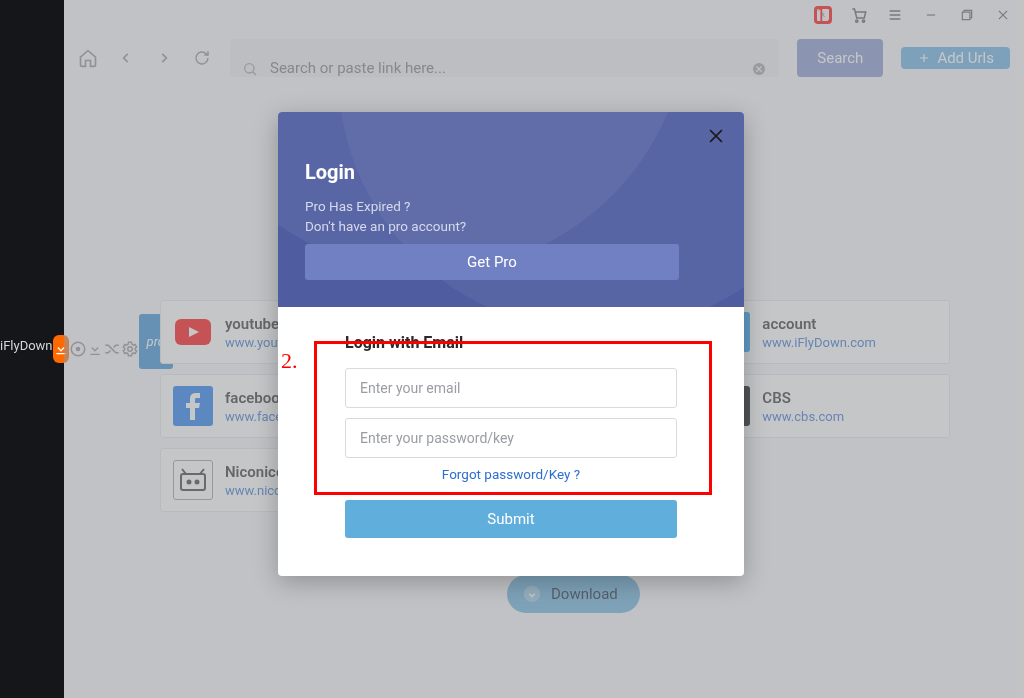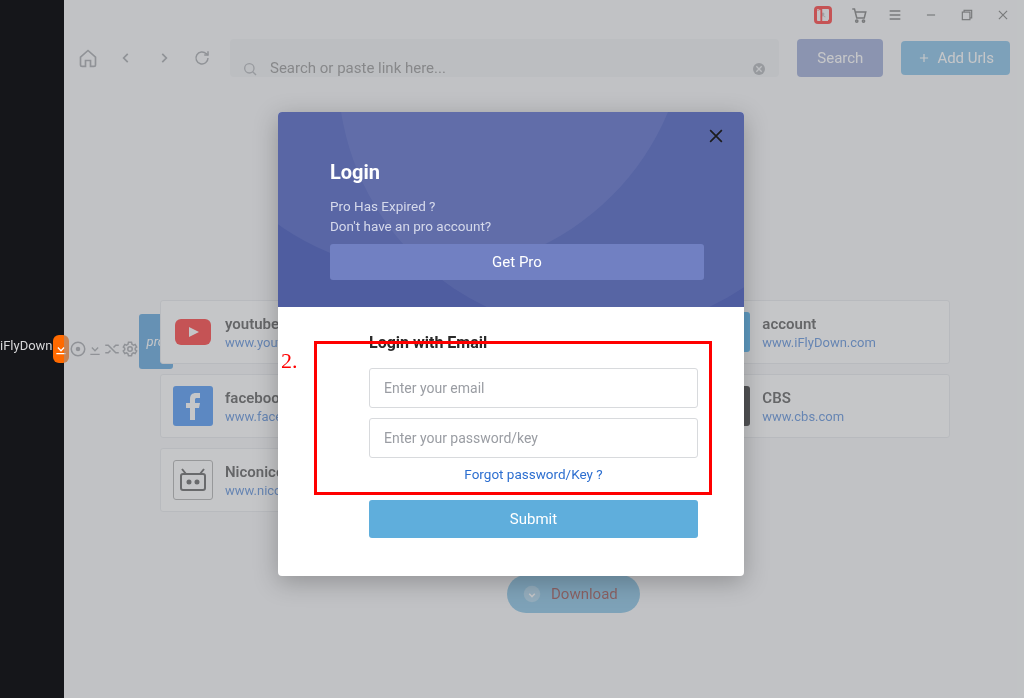--- a/index.html
+++ b/index.html
@@ -19,44 +19,44 @@
   .tb-icon { width: 18px; height: 18px; display: flex; align-items: center; justify-content: center; cursor: pointer; color: #646464;}
   .highlight-box { border: 3px solid #ff0000; border-radius: 4px; padding: 1px 3px; }
   .annot { color: #ff0000; font-size: 22px; font-weight: 500; font-family: Georgia, serif; position: absolute; }
 
   
   .navrow { position: absolute; left: 64px; right: 0; top: 34px; height: 48px; display: flex; align-items: center; padding: 0 14px; gap: 18px; }
   .nav-btn { width: 20px; height: 20px; color: #8a8d93; display:flex; align-items:center; justify-content:center; cursor:pointer;}
   .search { flex: 1; background: #ebedef; border-radius: 4px; height: 38px; display: flex; align-items: flex-end; padding: 0 12px; color: #9a9da3; gap: 12px; }
   .search-clear { color:#9a9da3; }
   .btn-search { background: #7f90c9; color:#fff; border:none; height:38px; padding:9px 20px; border-radius:4px; font-size:15px; cursor:pointer;}
-  .btn-addurl { background:#60aee0; color:#fff; border:none; height:34px; padding:0 16px; border-radius:4px; font-size:15px; cursor:pointer; display:flex; align-items:center; gap:6px;}
+  .btn-addurl { background:#60aee0; color:#fff; border:none; height:22px; padding:0 16px; border-radius:4px; font-size:15px; cursor:pointer; display:flex; align-items:center; gap:6px;}
 
   
   .cards { position:absolute; left:160px; top:300px; width:790px; display:grid; grid-template-columns: repeat(3, 1fr); gap: 10px 16px; }
   .card { background:#fff; border:1px solid #e3e5e8; border-radius:3px; height:64px; display:flex; align-items:center; padding:0 12px; gap:12px;}
   .card-icon { width:40px; height:40px; border-radius:3px; display:flex; align-items:center; justify-content:center; color:#fff; flex-shrink:0;}
   .card-title { font-weight:600; font-size:15px; color:#2a2a2a;}
   .card-url { color:#2d6fd0; font-size:13px; margin-top:2px;}
-  .download-btn { position:absolute; left:507px; top:575px; background:#63b0db; color:#7f1d1d; border:none; border-radius:20px; padding:10px 22px 10px 16px; font-size:15px; display:flex; align-items:center; gap:10px; cursor:pointer;}
+  .download-btn { position:absolute; left:507px; top:575px; background:#63b0db; color:#0f172a; border:none; border-radius:20px; padding:10px 22px 10px 16px; font-size:15px; display:flex; align-items:center; gap:10px; cursor:pointer;}
 
   
   .overlay { position:absolute; left:64px; top:0; right:0; bottom:0; background:rgba(150,152,155,0.55);}
 
   
   .modal { position:absolute; left:278px; top:112px; width:466px; background:#fff; border-radius:4px; overflow:hidden; box-shadow:0 6px 24px rgba(0,0,0,.25);}
-  .modal-head { position:relative; height:195px; background:#4f5da0; color:#fff; padding:48px 52px 0; overflow:hidden; }
+  .modal-head { position:relative; height:195px; background:#4f5da0; color:#fff; padding:48px 27px 0; overflow:hidden; }
   .wave { position:absolute; border-radius:50%; background:rgba(255,255,255,0.06);}
   .wave.a { width:520px; height:520px; left:-110px; top:-360px;}
   .wave.b { width:520px; height:520px; left:60px; top:-300px; background:rgba(255,255,255,0.05);}
   .modal-head h2 { font-size:20px; font-weight:700; margin-bottom:14px; position:relative;}
   .modal-sub { font-size:13.5px; color:#d5d9eb; margin-bottom:4px; position:relative;}
   .getpro { display:block; width:374px; margin-top:10px; background:#7180c2; color:#fff; border:none; border-radius:3px; height:36px; font-size:15px; cursor:pointer; position:relative;}
   .modal-close { position:absolute; right:14px; top:14px; width:24px; height:24px; color:#1c1c1c; cursor:pointer;}
-  .modal-body { padding:26px 46px 38px; position:relative;margin-left:45px;}
+  .modal-body { padding:26px 67px 38px; position:relative;}
   .mb-title { font-weight:700; font-size:16px; color:#2a2a2a; margin-bottom:16px;}
   .field { width:100%; height:40px; border:1px solid #d8dadd; border-radius:3px; padding:0 14px; font-size:14px; margin-bottom:10px; color:#333; outline:none;}
   .field::placeholder { color:#9a9da3;}
   .forgot { text-align:center; font-size:13.5px; margin-top: -2px;}
   .forgot a { color:#2d6fd0; text-decoration:none; cursor:pointer;}
   .submit { width:100%; height:38px; background:#5faedc; color:#fff; border:none; border-radius:3px; font-size:15px; margin-top:18px; cursor:pointer;}
   .modal-box2 { position:absolute; left:314px; top:341px; width:398px; height:154px; border:3px solid #ff0000;}
 
   svg { display:block; }
 </style>

